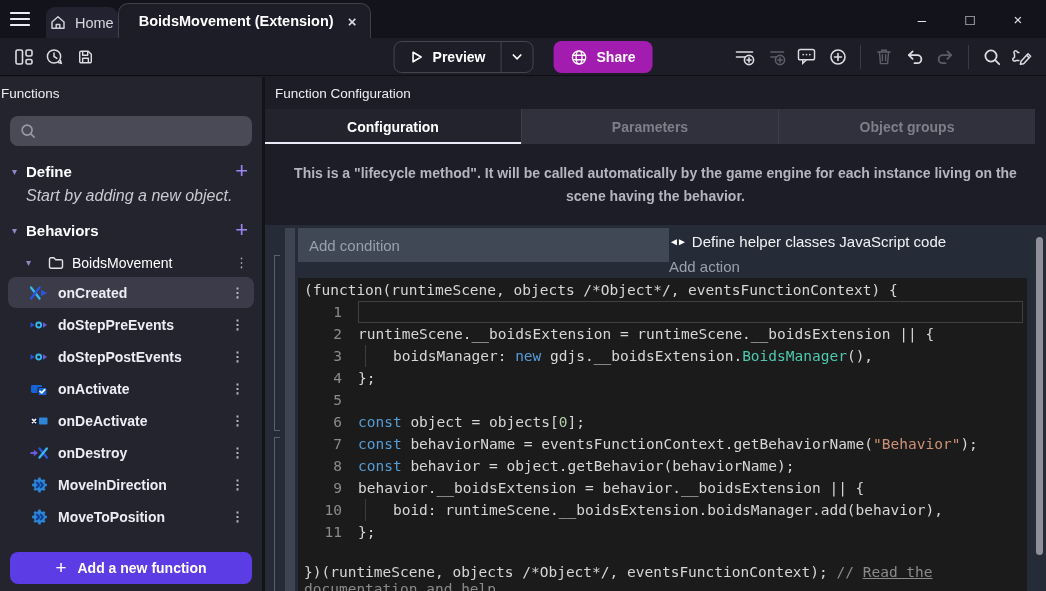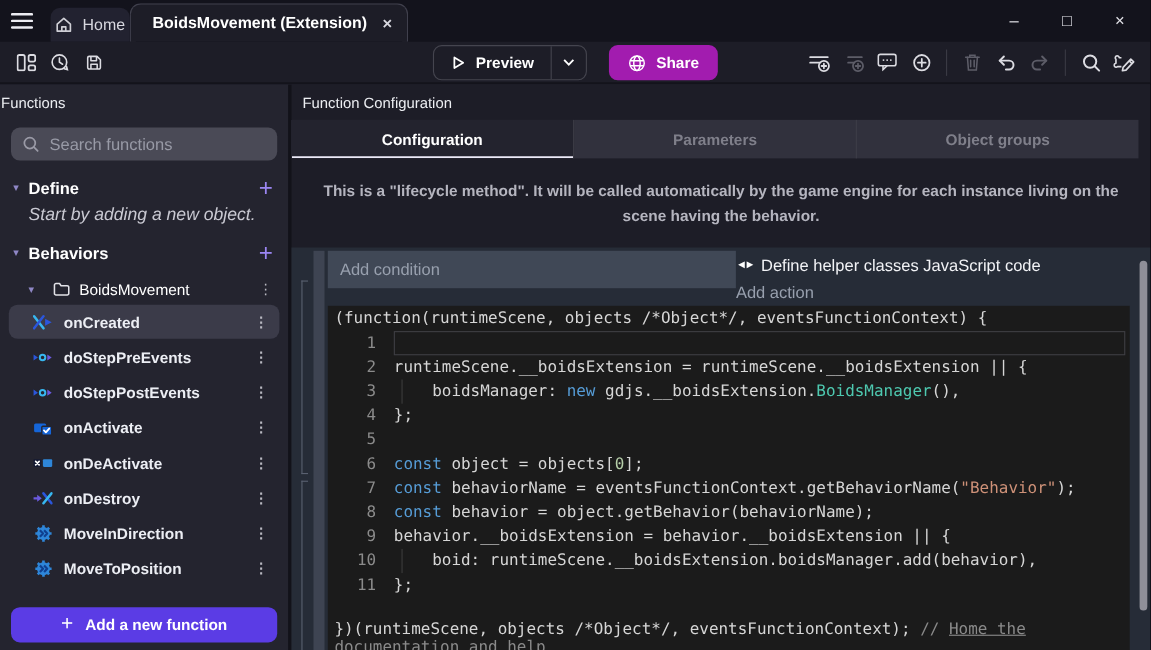--- a/index.html
+++ b/index.html
@@ -248,21 +248,20 @@
   <div class="sidebar">
     <div class="sidebar-title">Functions</div>
 
     <div class="search-box">
       <span>
         <svg width="16" height="16" viewBox="0 0 18 18" fill="none" stroke="currentColor" stroke-width="1.8" stroke-linecap="round">
             <circle cx="8" cy="8" r="5.6"></circle>
             <path d="M12.2 12.2 L16 16"></path>
           </svg>
       </span>
-      <input type="text" placeholder="Search functions" style="">
     </div>
 
     <div class="section-head">
       <span class="tri">▾</span>
       <span class="section-label">Define</span>
       <span class="plus">+</span>
     </div>
     <div class="empty-note">Start by adding a new object.</div>
 
     <div class="section-head">
@@ -451,20 +450,20 @@
             </div>
             <div class="code-row">
               <span class="ln">10</span>
               <div class="lc"><i class="guide"></i><span class="tk-txt">    boid: runtimeScene.__boidsExtension.boidsManager.add(behavior),</span></div>
             </div>
             <div class="code-row">
               <span class="ln">11</span>
               <div class="lc"><span class="tk-txt">};</span></div>
             </div>
           </div>
-        <div class="code-footer"><div><span class="tk-txt">})(runtimeScene, objects /*Object*/, eventsFunctionContext); </span><span class="tk-cmt">// </span><span class="tk-link">Home the</span></div><div><span class="tk-link">documentation and help</span></div></div>
+        <div class="code-footer"><div><span class="tk-txt">})(runtimeScene, objects /*Object*/, eventsFunctionContext); </span><span class="tk-cmt">// </span><span class="tk-link">Read the</span></div><div><span class="tk-link">documentation and help</span></div></div>
       </div>
 
       <div class="scroll"></div>
     </div>
   </div>
 
 </div>
 
 </body></html>

